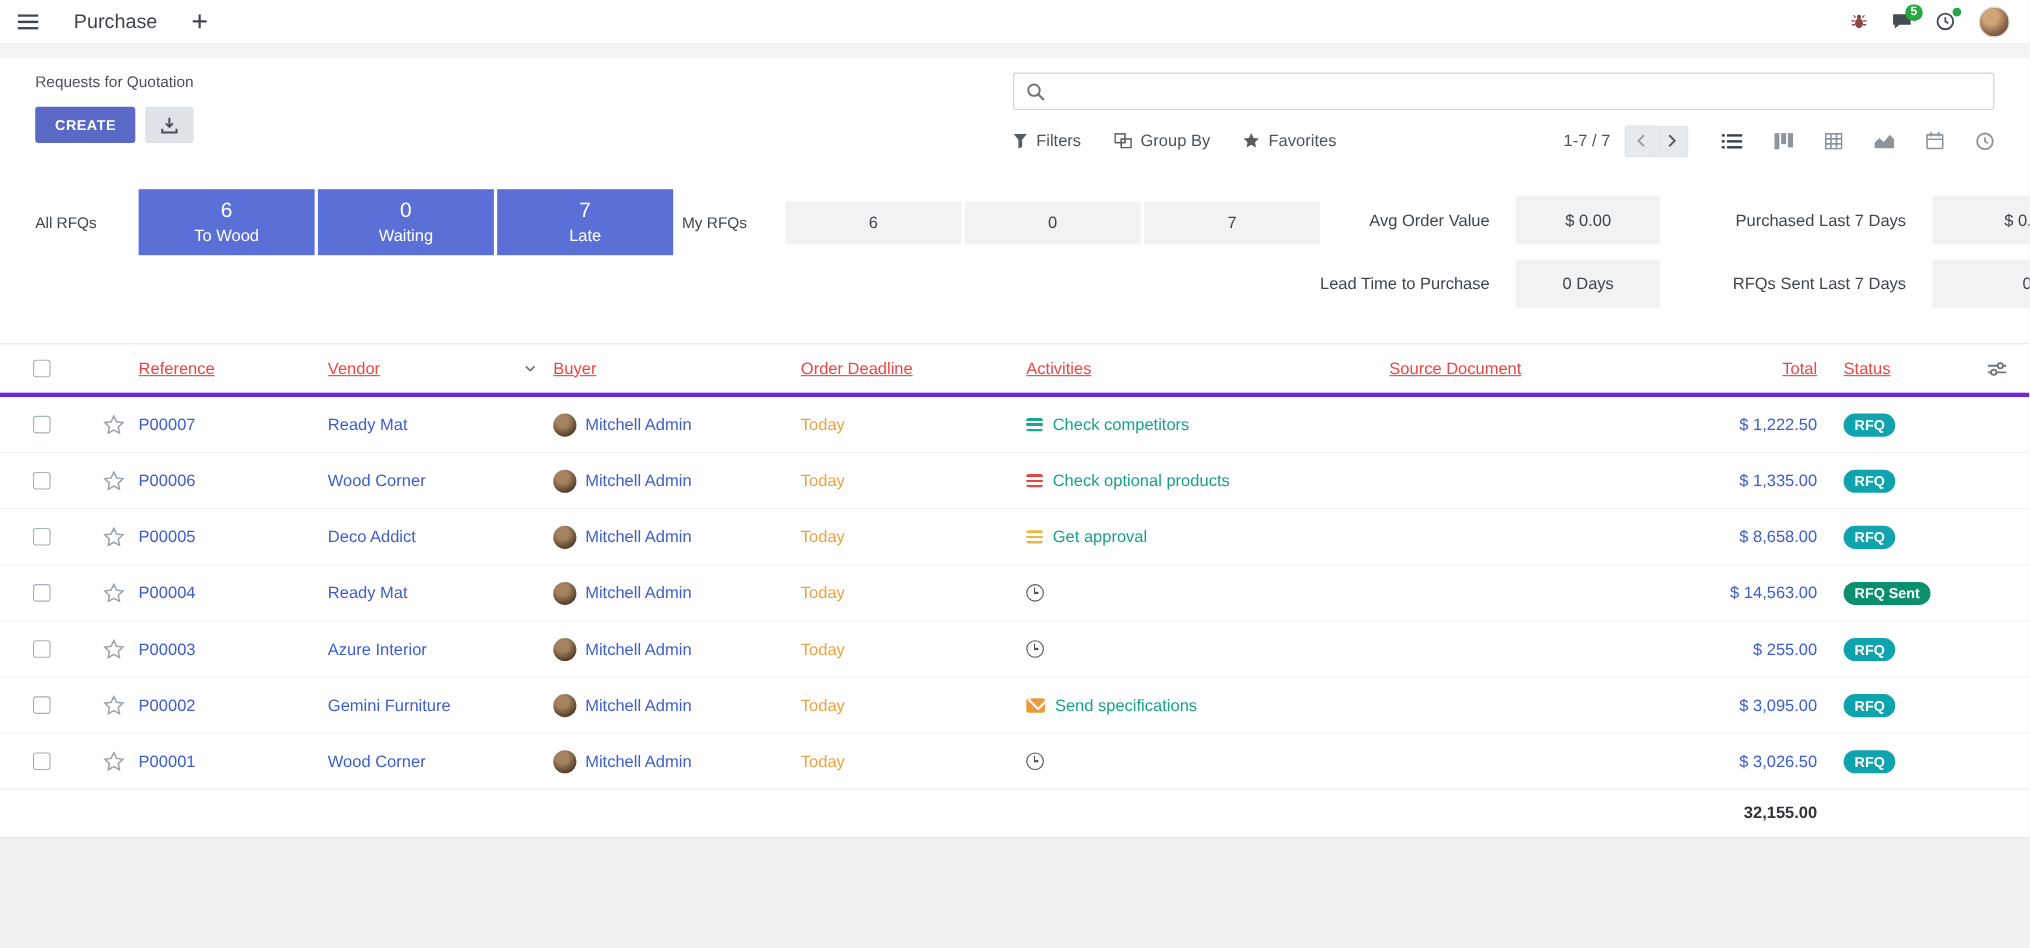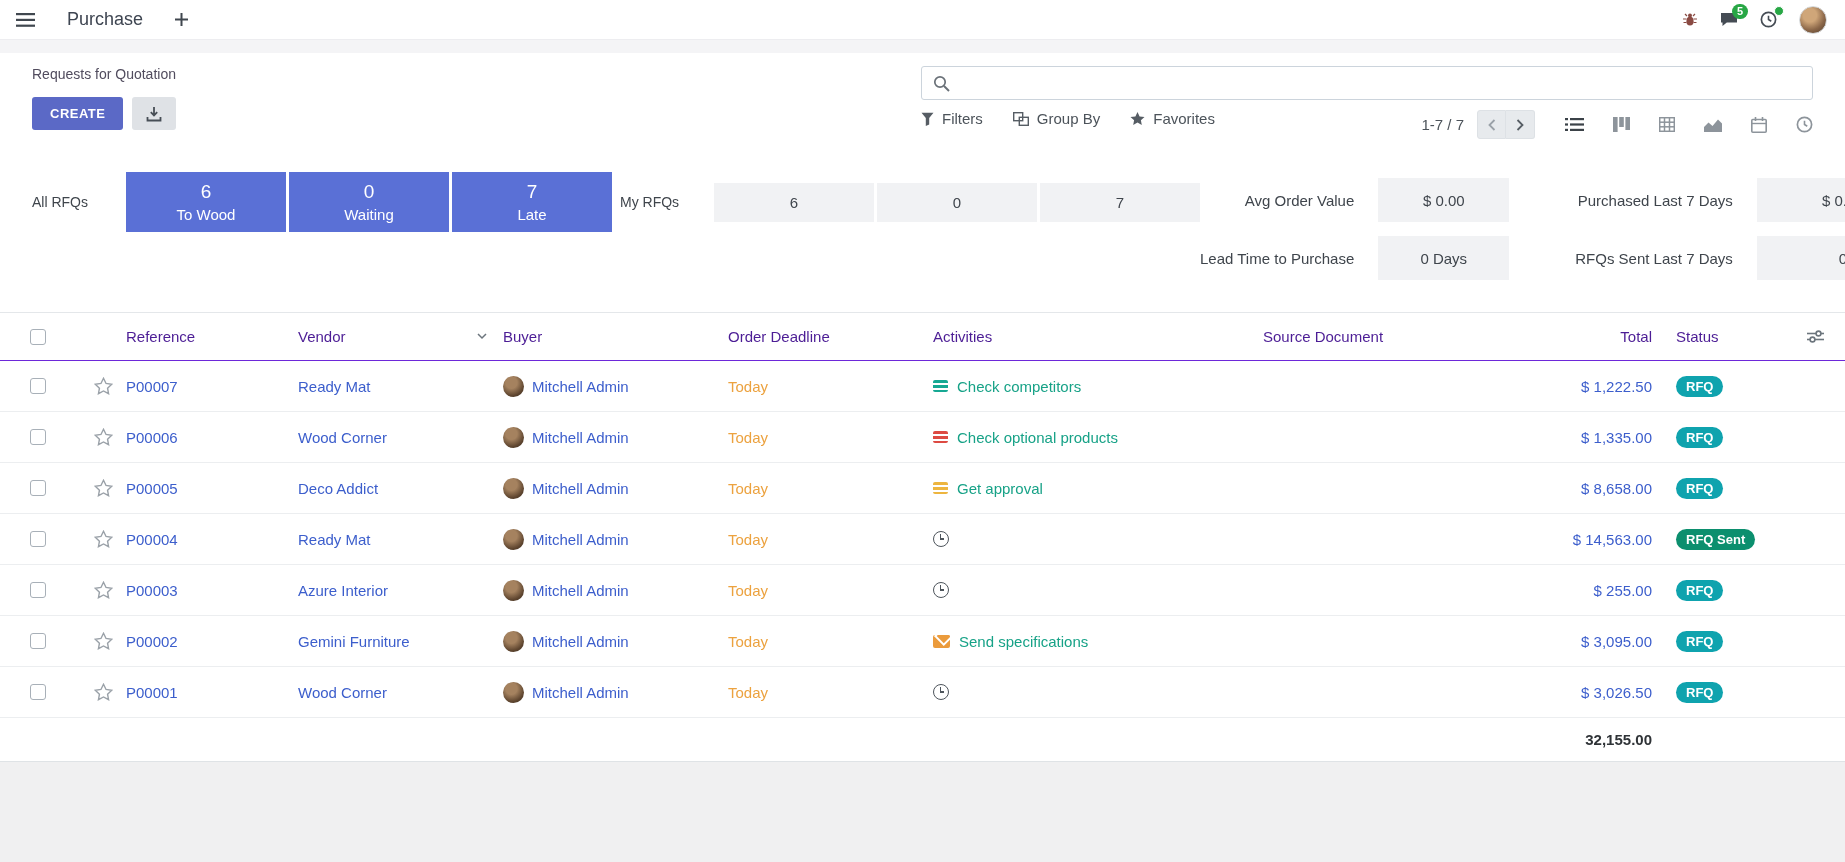--- a/index.html
+++ b/index.html
@@ -33,21 +33,21 @@
     padding:0 18px;height:33px;border:none;border-radius:3px;cursor:pointer;
     font-family:"Liberation Sans",sans-serif;}
   .btn-export{background:#dfe2e6;height:33px;width:44px;border:none;border-radius:3px;
     display:flex;align-items:center;justify-content:center;cursor:pointer;}
   .cp-right{width:892px;display:flex;flex-direction:column;}
   .searchbox{height:34px;border:1px solid #ccd4dc;border-radius:3px;display:flex;
     align-items:center;padding:0 11px;background:#fff;}
   .search-input{border:none;outline:none;flex:1;font-size:15px;color:#495057;
     font-family:"Liberation Sans",sans-serif;}
   .search-input::placeholder{color:#bcc3ca;}
-  .toolbar{display:flex;align-items:flex-start;margin-top:10px;height:36px;}
+  .toolbar{display:flex;align-items:center;margin-top:10px;height:36px;}
   .tb-filters{display:flex;gap:30px;}
   .tb-item{display:flex;align-items:center;gap:8px;font-size:15px;color:#4c535a;cursor:pointer;}
   .tb-right{margin-left:auto;display:flex;align-items:center;}
   .pager-text{font-size:15px;color:#4c535a;margin-right:13px;}
   .pager-group{display:flex;}
   .pager-btn{width:29px;height:29px;background:#e7eaed;border:1px solid #dde1e5;
     display:flex;align-items:center;justify-content:center;cursor:pointer;}
   .pager-btn.prev{border-radius:3px 0 0 3px;}
   .pager-btn.next{border-radius:0 3px 3px 0;border-left:none;}
   .views{display:flex;gap:29px;margin-left:30px;align-items:center;}
@@ -67,21 +67,21 @@
     align-items:center;justify-content:center;font-size:15px;cursor:pointer;}
   .dash-right{display:grid;grid-template-columns:auto 131px auto 172px;
     column-gap:24px;row-gap:14px;align-items:center;margin-top:6px;}
   .kpi-label{font-size:15px;color:#3f454c;text-align:right;white-space:nowrap;}
   .kpi-label.second{padding-left:42px;}
   .kpi-value{height:44px;background:#f1f2f4;display:flex;align-items:center;
     justify-content:center;font-size:15px;color:#3f454c;cursor:pointer;}
   
   .listview{margin-top:12px;border-top:1px solid #e4e7ea;}
   .thead,.trow,.tfoot{display:flex;align-items:center;}
-  .thead{height:48px;border-bottom:1px solid #6d28d9;font-size:15px;color:#4c1d95;}
+  .thead{height:48px;border-bottom:4px solid #6d28d9;font-size:15px;color:#ef4444;text-decoration:underline;}
   .trow{height:51px;border-bottom:1px solid #eceef0;font-size:15px;background:#fff;}
   .tfoot{height:44px;border-bottom:1px solid #dfe3e6;font-size:15px;}
   .cell{display:flex;align-items:center;}
   .c-check{flex:0 0 80px;padding-left:30px;}
   .c-star{flex:0 0 46px;justify-content:center;}
   .c-ref{flex:0 0 172px;}
   .c-vendor{flex:0 0 205px;}
   .c-buyer{flex:0 0 225px;gap:8px;}
   .c-deadline{flex:0 0 205px;}
   .c-activity{flex:0 0 330px;gap:9px;}

